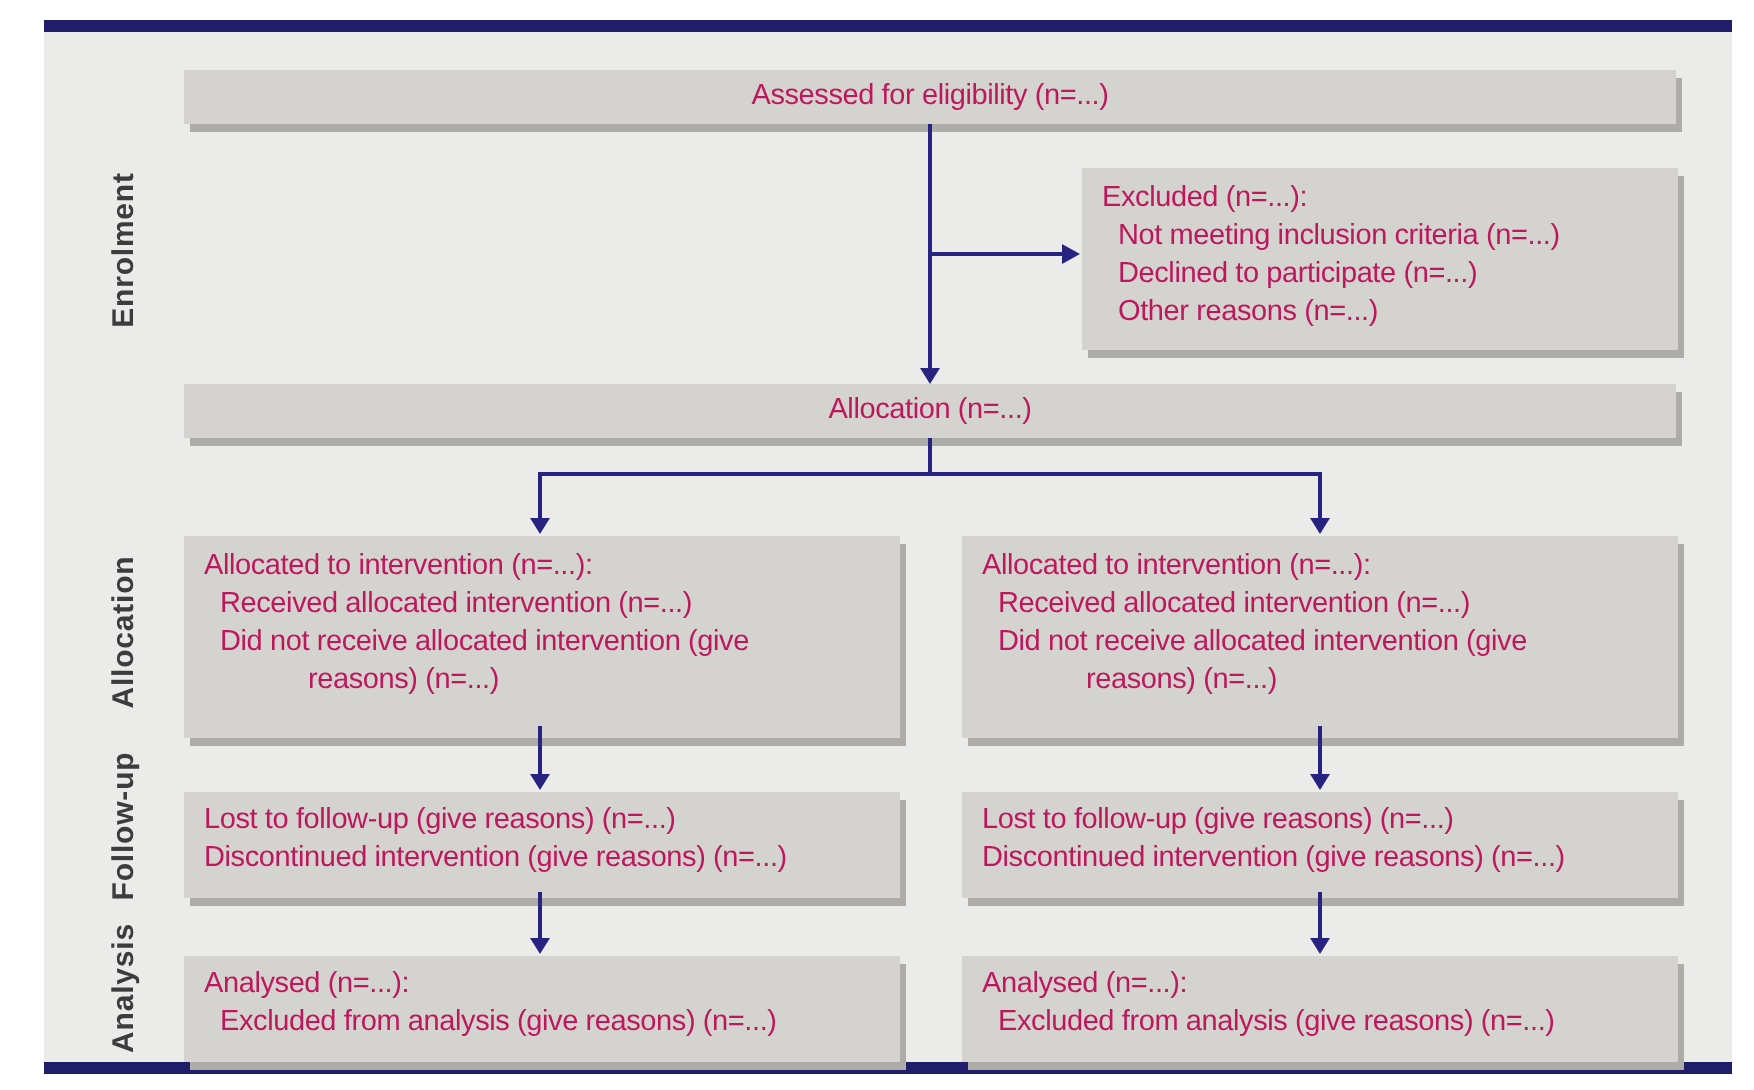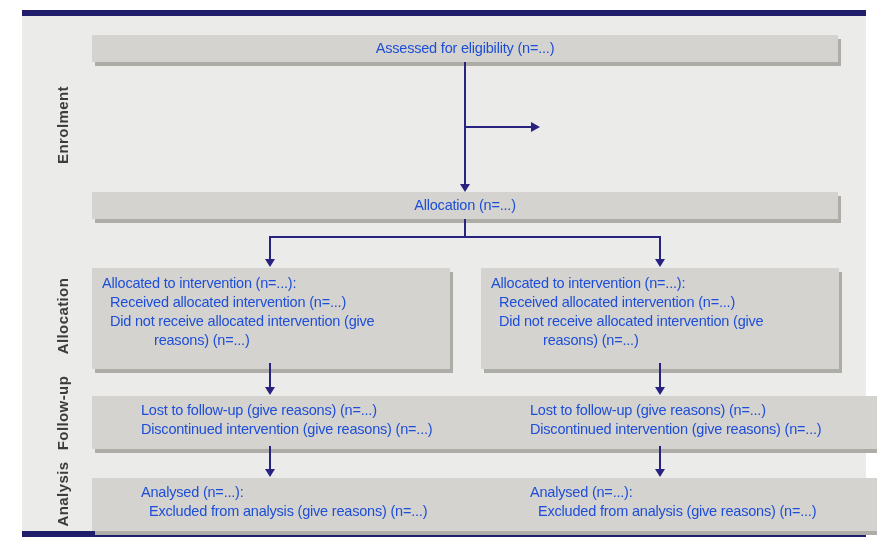--- a/index.html
+++ b/index.html
@@ -16,28 +16,28 @@
   .stage-label {
     position:absolute; transform:translate(-50%,-50%) rotate(-90deg);
     transform-origin:center center; white-space:nowrap;
     font-weight:bold; font-size:15px; letter-spacing:0.4px; color:#3c3c3c;
   }
 
   .box {
     position:absolute; background:#d5d3cf;
     box-shadow:3px 4px 0 #aeaca7;
     font-size:14.5px; line-height:19px; letter-spacing:-0.2px;
-    color:#1d4ed8;
+    color:#be185d;
   }
   .box-center { display:flex; align-items:center; justify-content:center; }
   .box .ln  { padding-left:10px; }
   .box .ln1 { padding-left:18px; }
   .box .ln2 { padding-left:27px;margin-left:35px; }
   .pad-top-6 { padding-top:6px; }
-  .pad-top-5 { padding-top:5px;padding-left:39px; }
+  .pad-top-5 { padding-top:5px; }
 
   .aline { position:absolute; background:#282380; }
   .head-down {
     position:absolute; width:0; height:0;
     border-left:5px solid transparent; border-right:5px solid transparent;
     border-top:8px solid #282380;
   }
   .head-right {
     position:absolute; width:0; height:0;
     border-top:5px solid transparent; border-bottom:5px solid transparent;
@@ -55,20 +55,26 @@
 
   <div class="stage-label" style="left:62px; top:125px;">Enrolment</div>
   <div class="stage-label" style="left:62px; top:316px;">Allocation</div>
   <div class="stage-label" style="left:62px; top:413px;">Follow-up</div>
   <div class="stage-label" style="left:62px; top:494px;">Analysis</div>
 
   <div class="box box-center" style="left:92px; top:35px; width:746px; height:27px;">
     <span>Assessed for eligibility (n=...)</span>
   </div>
 
+  <div class="box pad-top-6" style="left:541px; top:84px; width:298px; height:85px;">
+    <div class="ln">Excluded (n=...):</div>
+    <div class="ln1">Not meeting inclusion criteria (n=...)</div>
+    <div class="ln1">Declined to participate (n=...)</div>
+    <div class="ln1">Other reasons (n=...)</div>
+  </div>
 
   <div class="box box-center" style="left:92px; top:192px; width:746px; height:27px;">
     <span>Allocation (n=...)</span>
   </div>
 
   <div class="box pad-top-6" style="left:92px; top:268px; width:358px; height:95px;">
     <div class="ln">Allocated to intervention (n=...):</div>
     <div class="ln1">Received allocated intervention (n=...)</div>
     <div class="ln1">Did not receive allocated intervention (give</div>
     <div class="ln2">reasons) (n=...)</div>

